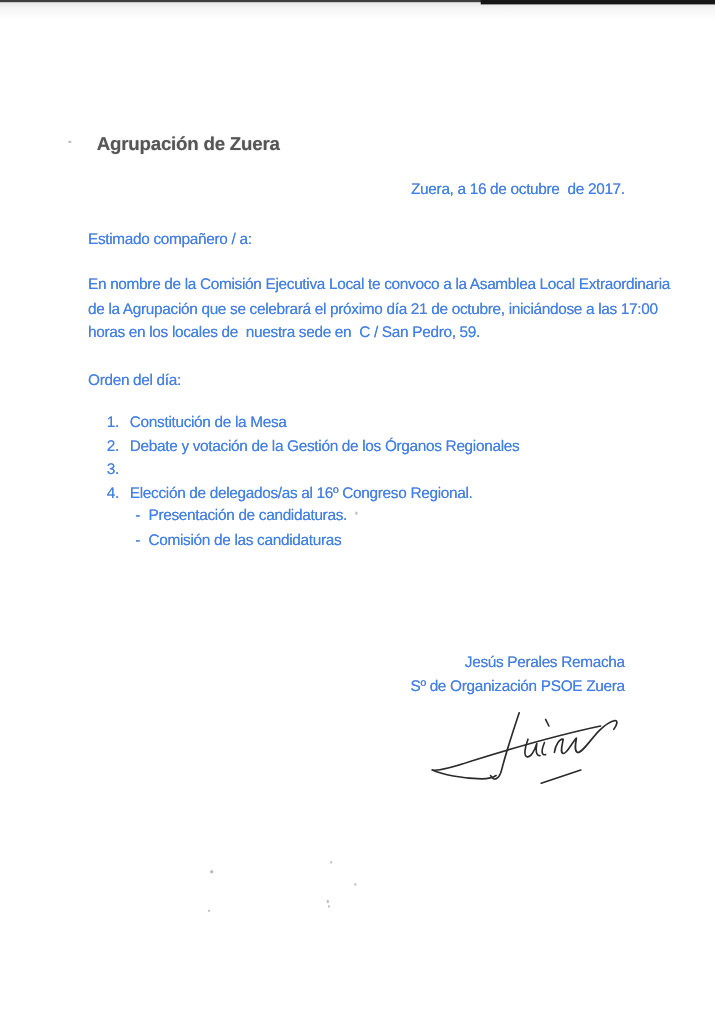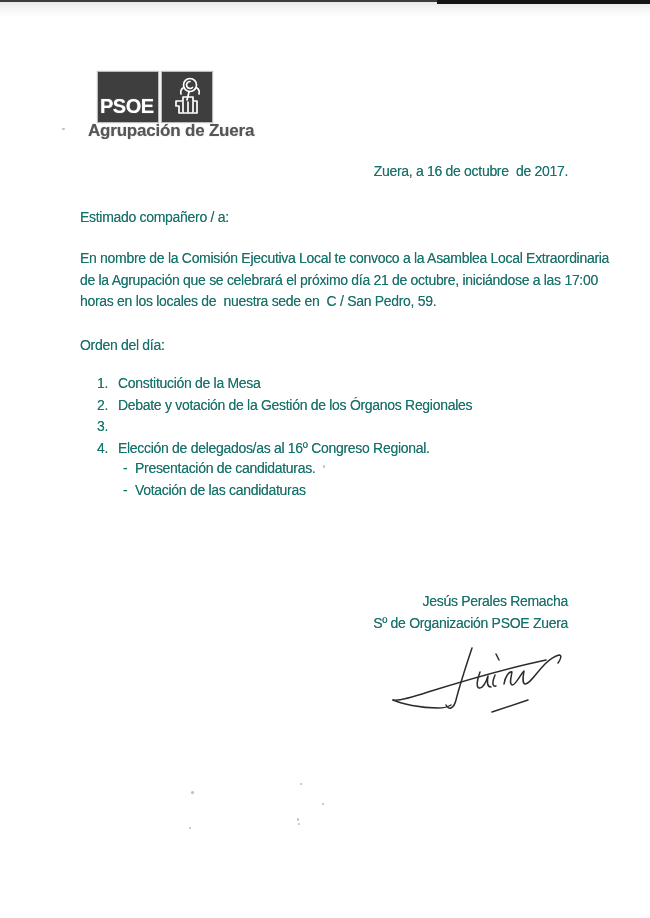--- a/index.html
+++ b/index.html
@@ -19,21 +19,21 @@
   .scan-noise{
     position:absolute;top:0;left:0;width:650px;height:18px;
     background:linear-gradient(180deg,rgba(60,60,60,.14) 0%,rgba(60,60,60,.05) 45%,rgba(60,60,60,0) 100%);
   }
   .strip-thin{position:absolute;top:0;left:0;width:442px;height:2px;background:#3c3c3c;}
   .strip-thick{position:absolute;top:0;left:437px;width:213px;height:4px;background:#161616;}
 
   .abs{position:absolute;}
   .txt{
     font-size:14px;letter-spacing:-0.3px;line-height:16px;
-    white-space:pre;color:#0f766e;
+    white-space:pre;color:#3b82f6;
     text-shadow:0 0 .4px rgba(0,0,0,.45);
   }
 
   
   .logo-row{position:absolute;top:72px;left:98px;display:flex;}
   .logo-block{
     width:60px;height:50px;background:#3e3e3e;
     box-shadow:0 0 1px 1px rgba(62,62,62,.35);
     position:relative;
   }
@@ -66,41 +66,20 @@
 </style>
 </head>
 <body>
 
 <div class="page">
 
   <div class="scan-noise"></div>
   <div class="strip-thin"></div>
   <div class="strip-thick"></div>
 
-  <div class="logo-row">
-    <div class="logo-block">
-      <span class="logo-psoe">PSOE</span>
-    </div>
-    <div class="logo-block emblem">
-      <span>
-        <svg width="36" height="42" viewBox="0 0 36 42" fill="none" stroke="#ffffff" stroke-width="1.7" stroke-linecap="round" stroke-linejoin="round">
-
-          <circle cx="21" cy="9" r="6.5"></circle>
-          <path d="M21 5.5 a3.5 3.5 0 1 0 2.5 6"></path>
-          <path d="M14 12 q-3 2 -2 6"></path>
-          <path d="M28 12 q3 2 2 6"></path>
-
-          <path d="M20 16 L18 24"></path>
-
-          <path d="M7 25 h7 v-4 h10 v4 h4 v12 H10 v-7 h-3 z"></path>
-          <path d="M14 26 v10 M19 26 v10 M24 26 v10"></path>
-        </svg>
-      </span>
-    </div>
-  </div>
   <div class="logo-subtitle">Agrupación de Zuera</div>
 
   <div class="abs txt" style="top:163px;right:82px;">Zuera, a 16 de octubre  de 2017.</div>
 
   <div class="abs txt" style="top:209px;left:80px;">Estimado compañero / a:</div>
 
   <div class="abs" style="top:250px;left:80px;">
     <div class="txt" style="height:21.5px;">En nombre de la Comisión Ejecutiva Local te convoco a la Asamblea Local Extraordinaria</div>
     <div class="txt" style="height:21.5px;">de la Agrupación que se celebrará el próximo día 21 de octubre, iniciándose a las 17:00</div>
     <div class="txt" style="height:21.5px;">horas en los locales de  nuestra sede en  C / San Pedro, 59.</div>
@@ -126,21 +105,21 @@
     </div>
   </div>
 
   <div class="abs" style="top:460px;left:123px;">
     <div class="agenda-sub">
       <span class="txt agenda-dash">-</span>
       <span class="txt">Presentación de candidaturas.</span>
     </div>
     <div class="agenda-sub">
       <span class="txt agenda-dash">-</span>
-      <span class="txt">Votación de las candidaturas</span>
+      <span class="txt">Comisión de las candidaturas</span>
     </div>
   </div>
 
 
   <div class="sign-block">
     <span class="txt">Jesús Perales Remacha</span>
     <span class="txt">Sº de Organización PSOE Zuera</span>
   </div>
 
   <div class="signature-svg">

